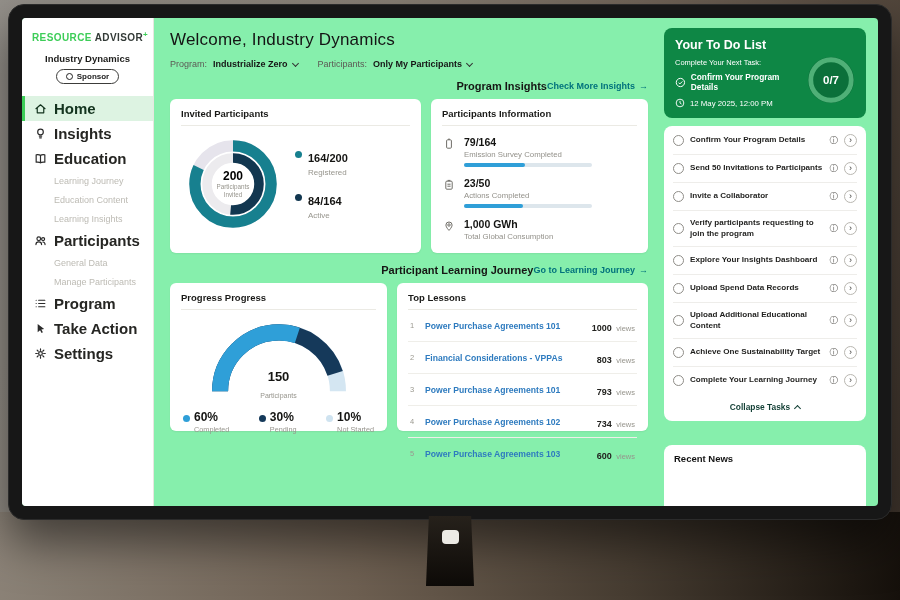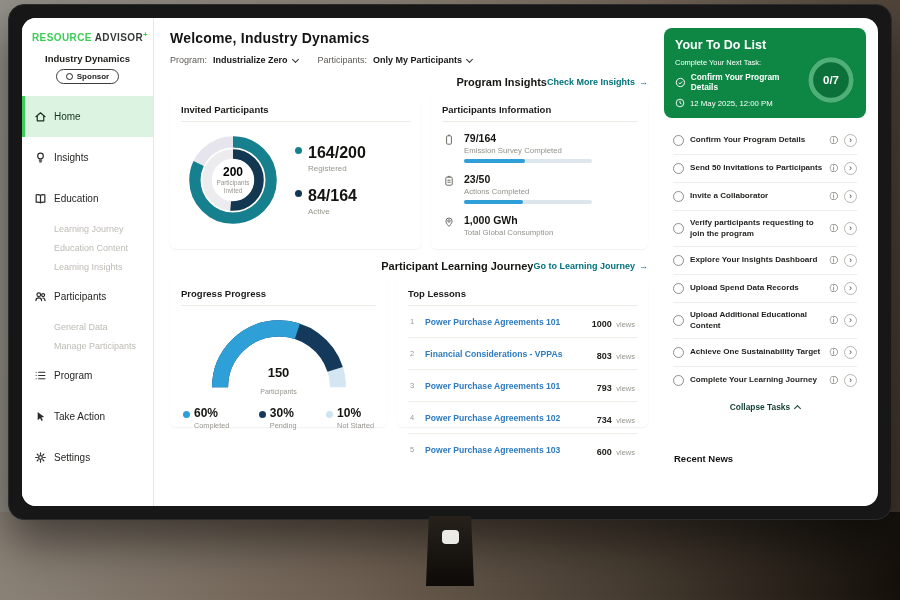--- a/index.html
+++ b/index.html
@@ -7,41 +7,41 @@
   body{font-family:"Liberation Sans",sans-serif;overflow:hidden;background:#6e6357}
   .scene{position:relative;width:900px;height:600px;
     background:linear-gradient(102deg,#94908a 0%,#8a8176 38%,#73665a 62%,#55493e 85%,#3c322a 100%)}
   .floor{position:absolute;left:0;bottom:0;width:100%;height:88px;
     background:linear-gradient(95deg,#8b8277 0%,#6d5f51 40%,#463c31 70%,#15100b 100%)}
   .stand-neck{position:absolute;left:426px;top:516px;width:48px;height:70px;
     background:linear-gradient(180deg,#26211b,#0d0a07);clip-path:polygon(6% 0,94% 0,100% 100%,0 100%)}
   .stand-logo{position:absolute;left:442px;top:530px;width:17px;height:14px;border-radius:4px;background:#eceae4}
   .monitor{position:absolute;left:8px;top:4px;width:884px;height:516px;background:#171717;
     border:1px solid #2b2b2b;border-radius:16px;padding:13px;box-shadow:0 22px 45px rgba(0,0,0,.5)}
-  .screen{width:100%;height:100%;border-radius:14px;background:#ffffff;display:flex;overflow:hidden}
+  .screen{width:100%;height:100%;border-radius:4px;background:#86efac;display:flex;overflow:hidden}
 
   
   .sidebar{width:132px;min-width:132px;background:#fff;padding-top:12px;border-right:1px solid #e7e6e0}
   .brand{padding:0 10px;font-weight:bold;font-size:10px;letter-spacing:.4px;white-space:nowrap}
   .brand .r{color:#3dcd58}.brand .a{color:#333a37}.brand .p{color:#3dcd58;font-size:8px;vertical-align:super}
   .org{margin-top:10px;text-align:center}
   .org-name{font-size:9.5px;font-weight:bold;color:#1d1d1b}
   .sponsor{display:inline-flex;align-items:center;gap:4px;margin-top:5px;padding:2px 9px;border:1px solid #3c3c3a;
     border-radius:10px;font-size:8px;font-weight:bold;color:#222;cursor:pointer}
   .sponsor-dot{width:7px;height:7px;border:1.5px solid #222;border-radius:50%}
   .nav{margin-top:12px}
-  .nav-item{display:flex;align-items:center;gap:7px;padding:14px 12px;font-size:10px;font-weight:normal;color:#262623;cursor:pointer}
+  .nav-item{display:flex;align-items:center;gap:7px;padding:4px 12px;font-size:15px;font-weight:bold;color:#262623;cursor:pointer}
   .nav-item.sub{padding:4.5px 12px 4.5px 32px;color:#bdbbb4;font-weight:normal;font-size:9px}
   .nav-item.active{background:#ddf3e2;border-left:3px solid #3dcd58;padding-left:9px;color:#14341f}
   .nav-ico{width:13px;height:13px;display:inline-flex}
   .nav-ico svg{width:13px;height:13px}
 
   
   .main{flex:1;padding:12px 12px 0 16px;min-width:0}
-  .welcome{font-size:14px;font-weight:bold;color:#141414;letter-spacing:.2px}
+  .welcome{font-size:17px;font-weight:normal;color:#141414;letter-spacing:.2px}
   .filters{display:flex;align-items:center;gap:6px;margin-top:9px;font-size:9px;color:#5c5a55}
   .f-value{display:inline-flex;align-items:center;gap:5px;font-weight:bold;color:#161616;margin-right:14px;cursor:pointer}
   .chev{width:5px;height:5px;border-right:1.4px solid #333;border-bottom:1.4px solid #333;transform:rotate(45deg);margin-top:-2px}
   .sec-head{display:flex;align-items:center;justify-content:flex-end;margin:11px 0 7px}
   .sec-head h2{font-size:11px;color:#161614}
   .sec-link{font-size:9px;font-weight:bold;color:#00727c;display:inline-flex;gap:4px;align-items:center;cursor:pointer;text-decoration:none}
   .cards{display:flex;gap:10px}
   .card{background:#fff;border-radius:6px;padding:9px 11px;box-shadow:0 1px 2px rgba(0,0,0,.06)}
   .card-title{font-size:9.5px;font-weight:bold;color:#1a1a18;padding-bottom:6px;border-bottom:1px solid #ebeae4}
   .card-invited{flex:54 1 0;height:154px}
@@ -53,21 +53,21 @@
   .donut-wrap{position:relative;width:104px;height:104px}
   .donut-center{position:absolute;inset:0;display:flex;flex-direction:column;align-items:center;justify-content:center;text-align:center}
   .donut-center b{font-size:12px;color:#15151
 3}
   .donut-center span{font-size:6.3px;color:#97958d;width:50px;line-height:1.3}
   .legend-v{display:flex;flex-direction:column;gap:14px}
   .legend-item{display:flex;align-items:flex-start;gap:6px}
   .dot{width:7px;height:7px;border-radius:50%;margin-top:3px}
   .dot-teal{background:#17808f}.dot-navy{background:#123750}
   .dot-blue{background:#2f9fd8}.dot-navy2{background:#15395a}.dot-light{background:#cfe3f0}
-  .legend-item b{font-size:16px;color:#141412}
+  .legend-item b{font-size:11px;color:#141412}
   .lg-label{font-size:8px;color:#97958d;margin-top:2px}
 
   .pi-row{display:flex;gap:8px;margin-top:10px}
   .pi-ico{width:14px;display:inline-flex;justify-content:center;padding-top:2px}
   .pi-value{font-size:10.5px;font-weight:bold;color:#141412}
   .pi-label{font-size:7.8px;color:#93918a;margin:2px 0 4px}
   .pi-bar{width:128px;height:4px;border-radius:2px;background:#dde6ec}
   .pi-fill{height:100%;border-radius:2px;background:#2f9fd8}
 
   .gauge-wrap{position:relative;width:150px;margin:4px auto 0}

